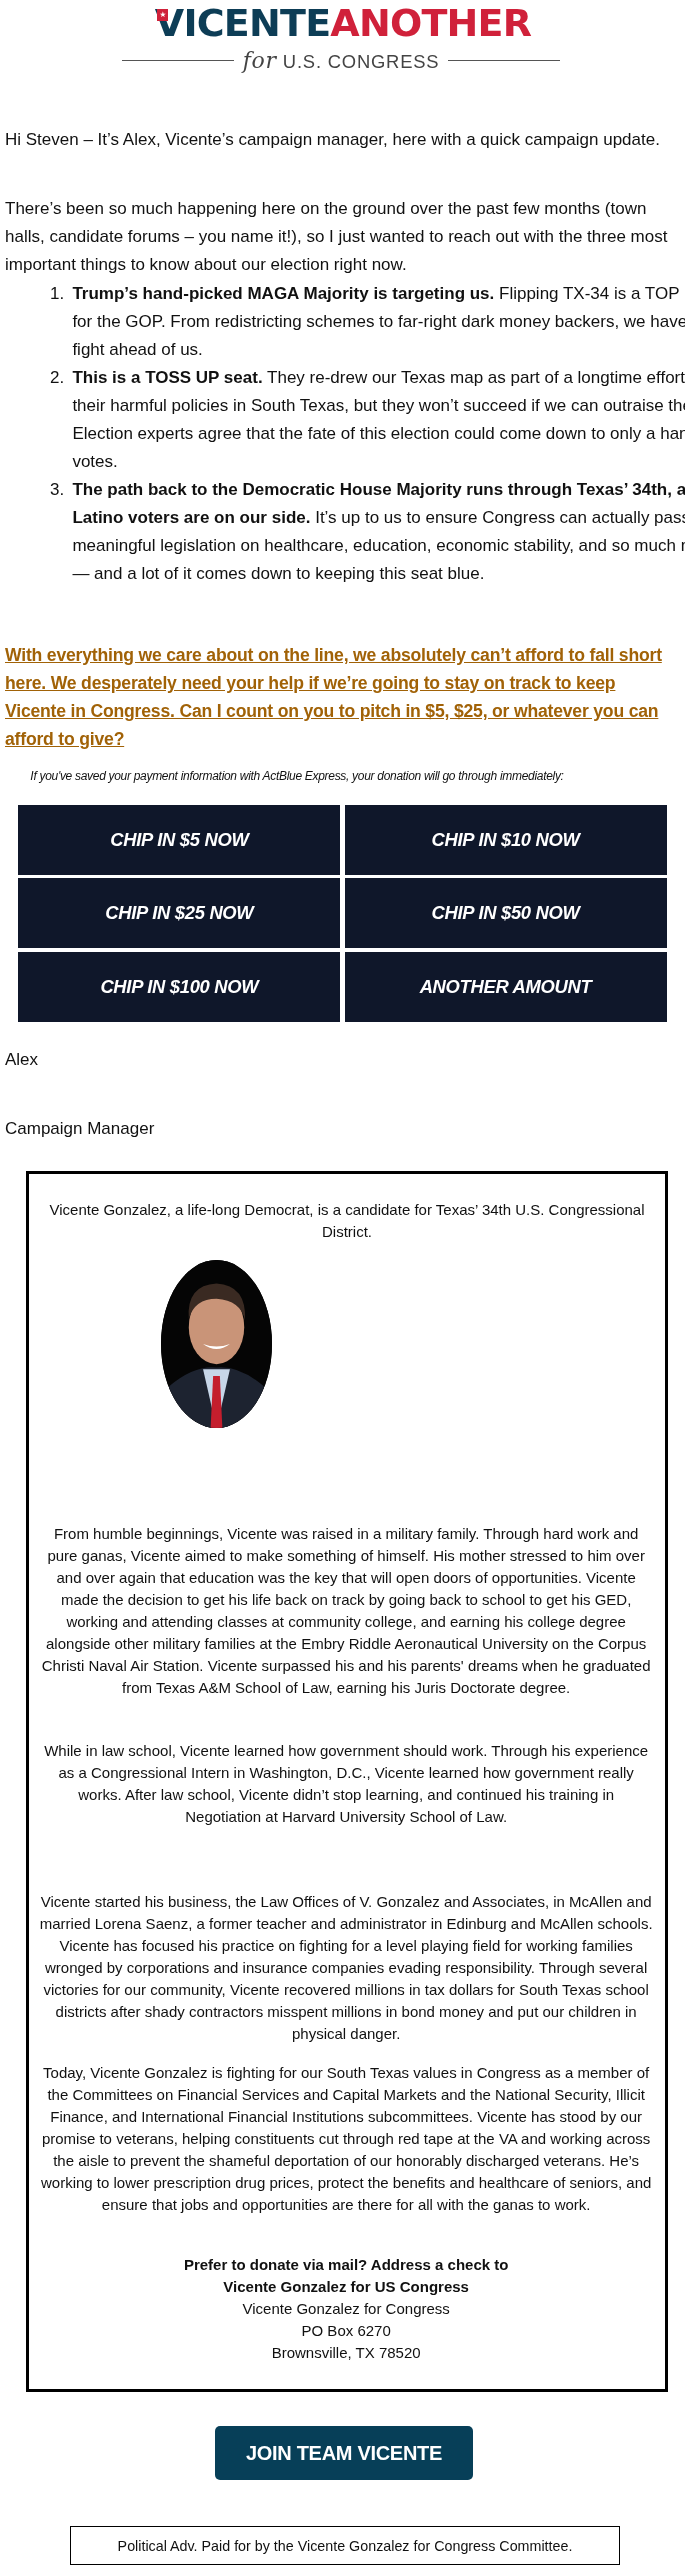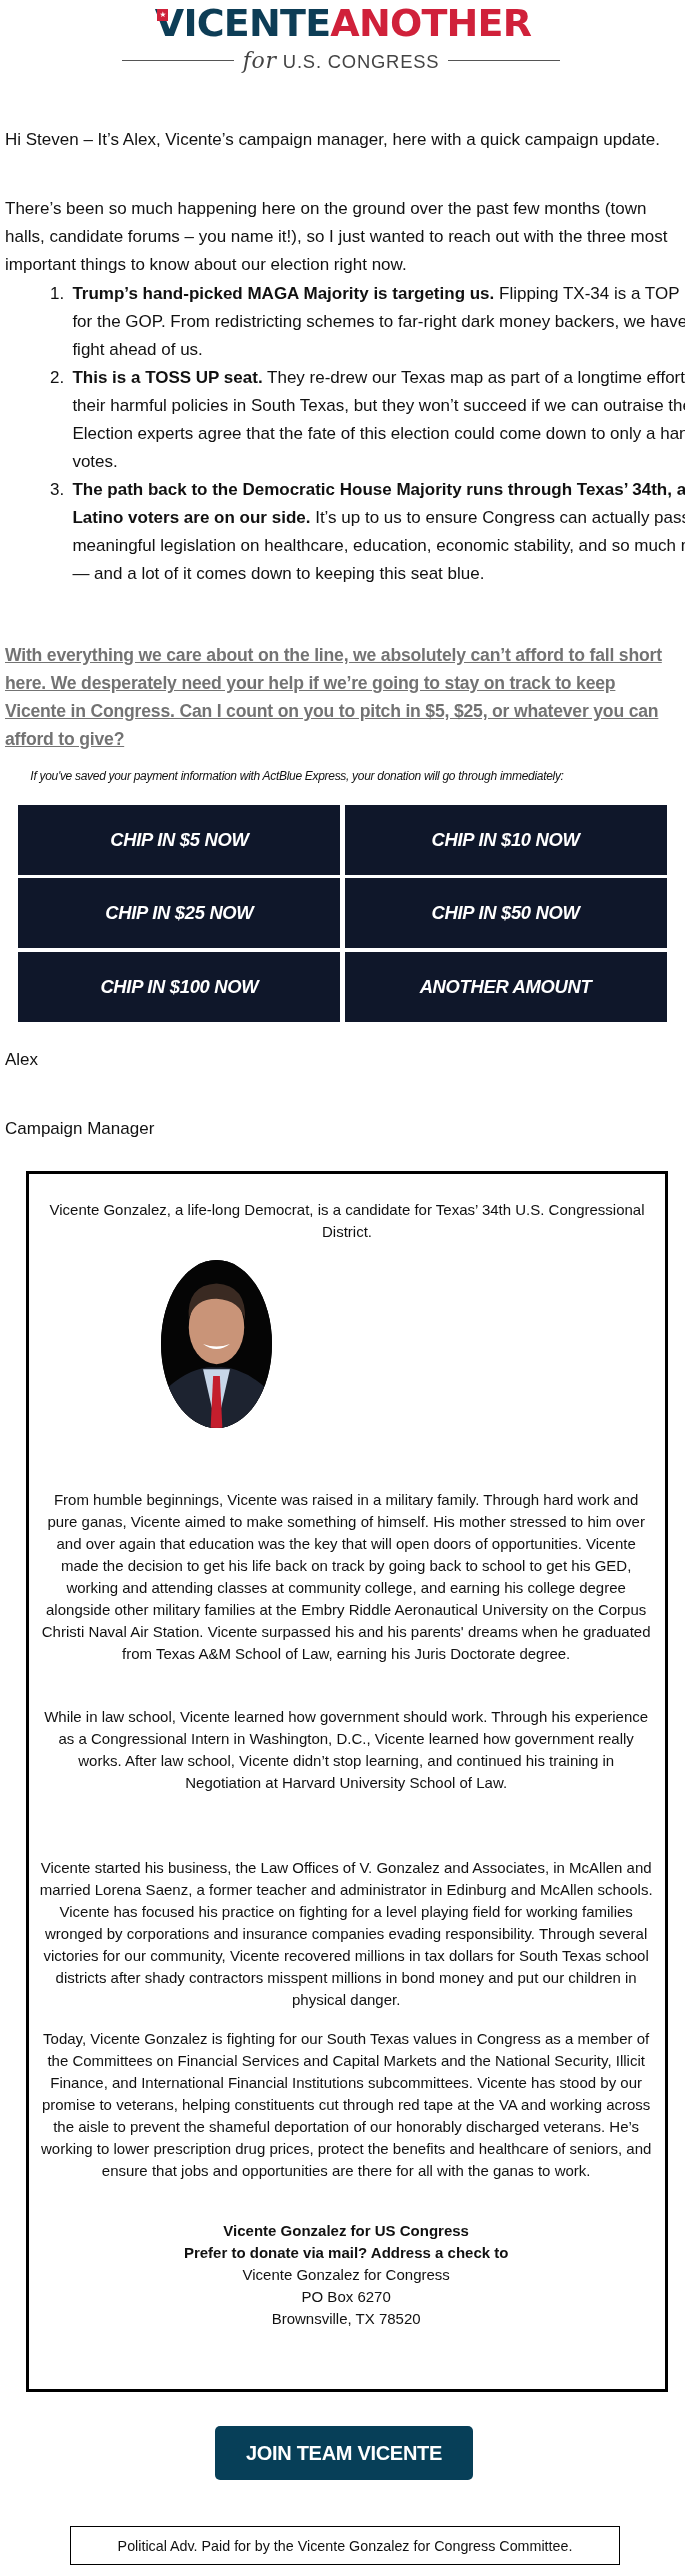--- a/index.html
+++ b/index.html
@@ -21,39 +21,39 @@
 
   .body-text { position: absolute; left: 5px; width: 671px; font-size: 17px; line-height: 28px; }
   .body-text p { margin: 0; }
   #greeting { top: 126px; }
   #intro { top: 195px; }
   ol.points { position: absolute; top: 280px; left: 5px; width: 671px; margin: 0; padding-left: 64px;
               font-size: 17px; line-height: 28px; }
   ol.points li { padding-left: 3.4px; }
   ol.points b { font-weight: bold; }
   .cta-link { position: absolute; top: 641px; left: 5px; width: 675px; font-size: 17.6px;
-              line-height: 28px; font-weight: bold; color: #737373; text-decoration: underline; letter-spacing: -0.2px; }
+              line-height: 28px; font-weight: bold; color: #a16207; text-decoration: underline; letter-spacing: -0.2px; }
   .actblue-note { position: absolute; top: 769px; left: 0; width: 594px; text-align: center;
                   font-style: italic; font-size: 12px; color: #111; letter-spacing: -0.3px; }
   .grid { position: absolute; top: 805px; left: 18.4px; width: 648px; display: grid;
           grid-template-columns: 322px 322px; grid-auto-rows: 70px; gap: 3.4px 4.2px; }
   .chip { background: #0f172a; color: #fff; font-weight: bold; font-size: 18.4px;
           display: flex; align-items: center; justify-content: center; letter-spacing: -0.3px;
           text-decoration: none; cursor: pointer; font-style: italic; }
   .sign { position: absolute; left: 5px; font-size: 17px; }
   #sig-name { top: 1050px; }
   #sig-title { top: 1119px; }
 
   .bio-box { position: absolute; top: 1171px; left: 26px; width: 636px; height: 1215px;
              border: 3.4px solid #000; }
   .bio-inner { position: absolute; top: 0; left: 0; right: 0; text-align: center; font-size: 15px; line-height: 22px; }
   .bio-lead { position: absolute; top: 25px; left: 17px; right: 17px; }
   .photo { position: absolute; top: 86px; left: 132px; width: 111px; height: 168px; border-radius: 50%;
            background: #000; overflow: hidden; }
-  .bio-para { position: absolute; left: 10px; right: 11.7px; }
+  .bio-para { position: absolute; left: 10px; right: 11.7px; margin-top: 34px; }
   #bio1 { top: 315px; }
   #bio2 { top: 532px; }
   #bio3 { top: 683px; }
   #bio4 { top: 854px; }
   #mail { top: 1046px; }
   .mail-bold { font-weight: bold; }
 
   .join { position: absolute; top: 2426px; left: 215px; width: 258px; height: 54px; border-radius: 5px;
           background: #073f58; color: #fff; font-weight: bold; font-size: 20px; letter-spacing: -0.3px;
           display: flex; align-items: center; justify-content: center; cursor: pointer; }
@@ -115,22 +115,22 @@
         <ellipse cx="66" cy="80" rx="33" ry="44" fill="#c99478"></ellipse>
         <path d="M33 70 Q30 30 66 28 Q102 30 100 72 Q95 48 66 46 Q40 46 33 70 Z" fill="#3a2a22"></path>
         <path d="M50 100 Q66 112 82 100 Q66 106 50 100 Z" fill="#ffffff"></path>
       </svg>
     </div>
     <div class="bio-para" id="bio1">From humble beginnings, Vicente was raised in a military family. Through hard work and pure ganas, Vicente aimed to make something of himself. His mother stressed to him over and over again that education was the key that will open doors of opportunities. Vicente made the decision to get his life back on track by going back to school to get his GED, working and attending classes at community college, and earning his college degree alongside other military families at the Embry Riddle Aeronautical University on the Corpus Christi Naval Air Station. Vicente surpassed his and his parents' dreams when he graduated from Texas A&amp;M School of Law, earning his Juris Doctorate degree.</div>
     <div class="bio-para" id="bio2">While in law school, Vicente learned how government should work. Through his experience as a Congressional Intern in Washington, D.C., Vicente learned how government really works. After law school, Vicente didn’t stop learning, and continued his training in Negotiation at Harvard University School of Law.</div>
     <div class="bio-para" id="bio3">Vicente started his business, the Law Offices of V. Gonzalez and Associates, in McAllen and married Lorena Saenz, a former teacher and administrator in Edinburg and McAllen schools. Vicente has focused his practice on fighting for a level playing field for working families wronged by corporations and insurance companies evading responsibility. Through several victories for our community, Vicente recovered millions in tax dollars for South Texas school districts after shady contractors misspent millions in bond money and put our children in physical danger.</div>
     <div class="bio-para" id="bio4">Today, Vicente Gonzalez is fighting for our South Texas values in Congress as a member of the Committees on Financial Services and Capital Markets and the National Security, Illicit Finance, and International Financial Institutions subcommittees. Vicente has stood by our promise to veterans, helping constituents cut through red tape at the VA and working across the aisle to prevent the shameful deportation of our honorably discharged veterans. He’s working to lower prescription drug prices, protect the benefits and healthcare of seniors, and ensure that jobs and opportunities are there for all with the ganas to work.</div>
     <div class="bio-para" id="mail">
+      <div class="mail-bold">Prefer to donate via mail? Address a check to</div>
       <div class="mail-bold">Vicente Gonzalez for US Congress</div>
-      <div class="mail-bold">Prefer to donate via mail? Address a check to</div>
       <div>Vicente Gonzalez for Congress</div>
       <div>PO Box 6270</div>
       <div>Brownsville, TX 78520</div>
     </div>
   </div>
 </div>
 
 <a class="join">JOIN TEAM VICENTE</a>
 
 <div class="footer">Political Adv. Paid for by the Vicente Gonzalez for Congress Committee.</div>

